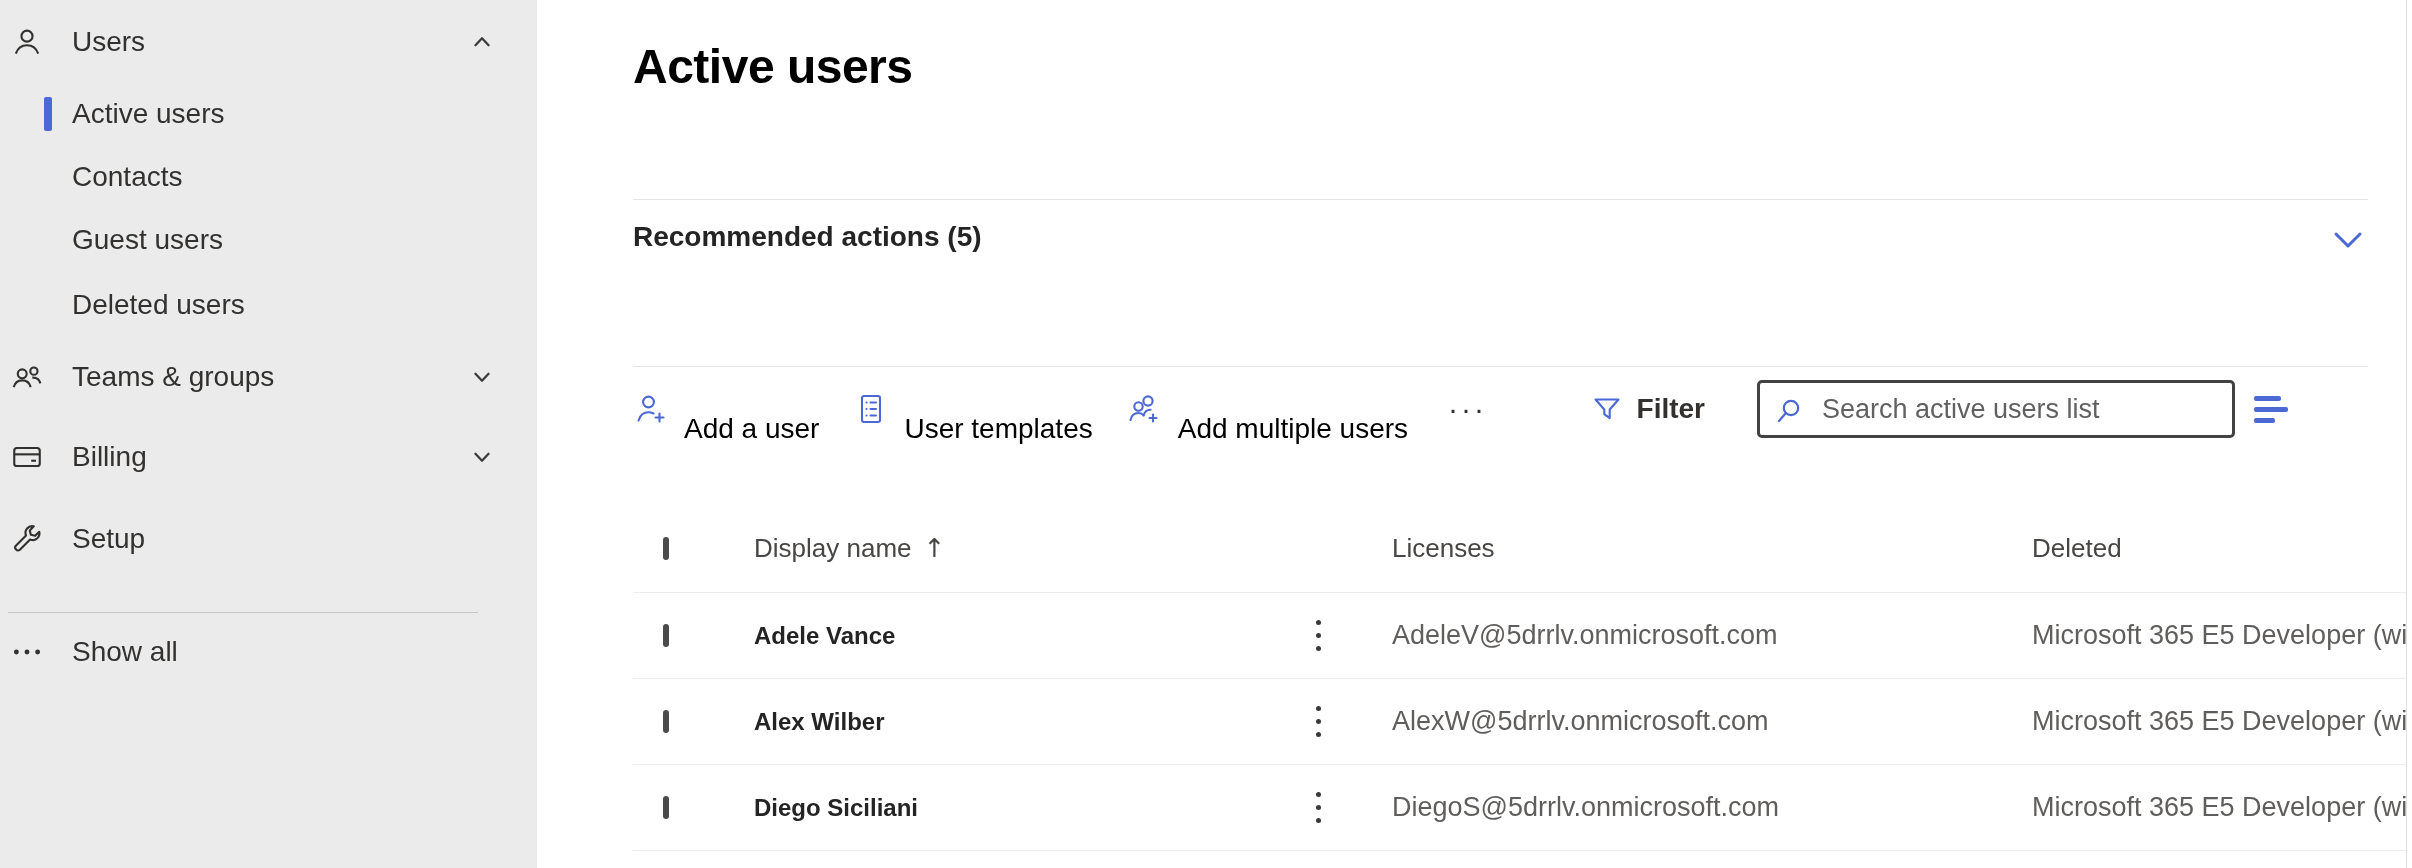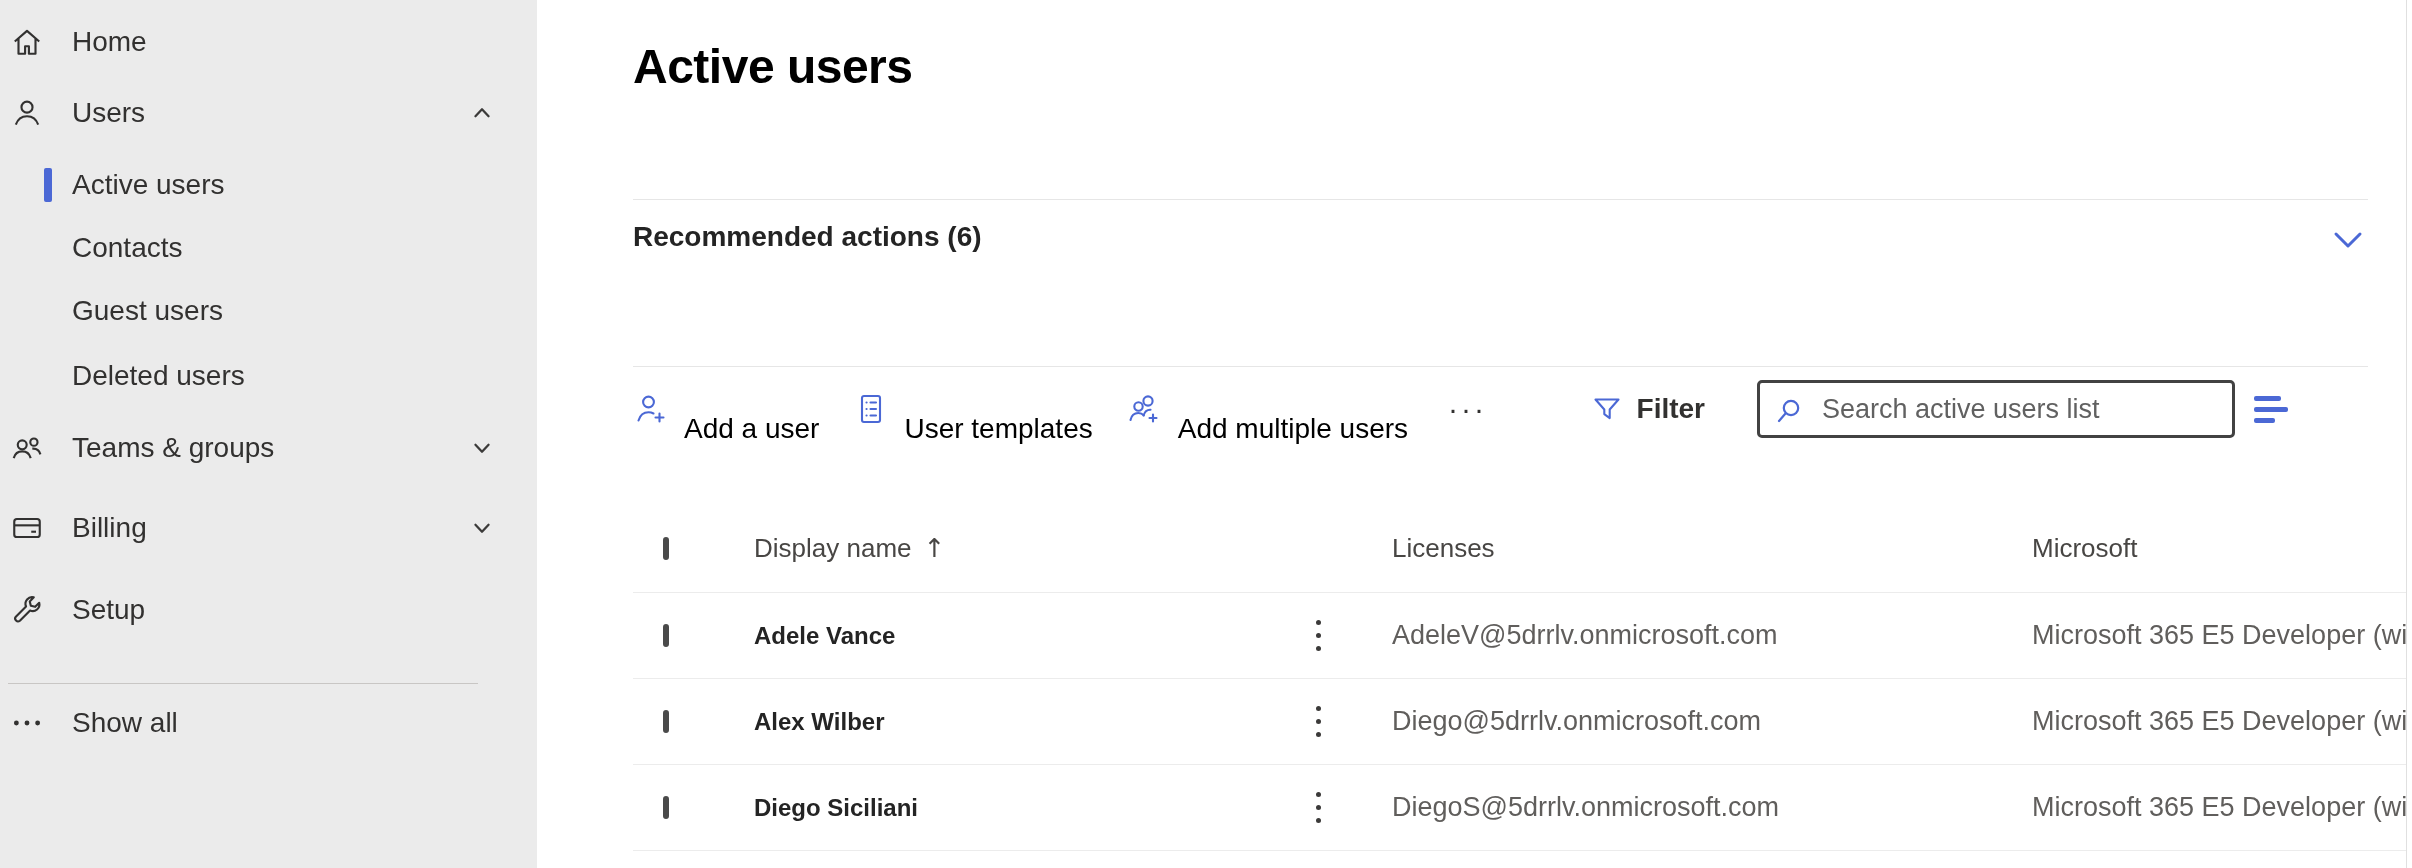--- a/index.html
+++ b/index.html
@@ -66,28 +66,20 @@
   .kebab i { width:5px; height:5px; border-radius:50%; background:#3b3a39; }
   .uname, .lic { font-size:27px; color:#605e5c; white-space:nowrap; overflow:hidden; }
 
   svg { display:block; }
 </style>
 </head>
 <body>
 
 <nav class="sidebar">
 
-  <div class="nav-item mt13">
-    <span class="nicon">
-      <svg viewBox="0 0 32 32" fill="none" stroke="currentColor" stroke-width="2" stroke-linejoin="round">
-          <path d="M4.5 15.5 16 5.5l11.5 10M8 12.8V27h6.2v-7h3.6v7H24V12.8"></path>
-        </svg>
-    </span>
-    <span class="nlabel">Home</span>
-  </div>
 
   <div class="nav-item mt13">
     <span class="nicon">
       <svg viewBox="0 0 32 32" fill="none" stroke="currentColor" stroke-width="2">
           <circle cx="16" cy="10.5" r="5.2"></circle>
           <path d="M5.5 27c1.8-5.5 5.7-8 10.5-8s8.7 2.5 10.5 8"></path>
         </svg>
     </span>
     <span class="nlabel">Users</span>
     <span class="nav-chevron">
@@ -171,21 +163,21 @@
 </nav>
 
 <main class="main">
   <div class="right-rail"></div>
 
   <h1 class="page-title">Active users</h1>
 
   <div class="section-divider d1"></div>
 
   <section class="recommended">
-    <span class="rec-label">Recommended actions (6)</span>
+    <span class="rec-label">Recommended actions (5)</span>
     <span class="rec-chevron" style="color:#4b68d5;">
       <svg viewBox="0 0 40 40" fill="none" stroke="currentColor" stroke-width="3" stroke-linecap="round" stroke-linejoin="round">
           <path d="M8 14l12 12 12-12"></path>
         </svg>
     </span>
   </section>
 
   <div class="section-divider"></div>
 
   <div class="toolbar">
@@ -258,21 +250,21 @@
 
   <div class="table-area">
 
     <div class="trow thead">
       <div><span class="checkbox"></span></div>
       <div class="hcell">
         <span>Display name</span><span class="sort-arrow">↑</span>
       </div>
       <div></div>
       <div class="hcell">Licenses</div>
-      <div class="hcell">Microsoft</div>
+      <div class="hcell">Deleted</div>
     </div>
     <div class="tsep"></div>
 
     <div class="trow drow">
       <div><span class="checkbox"></span></div>
       <div class="dname">Adele Vance</div>
       <div class="kebab">
           <i></i>
           <i></i>
           <i></i>
@@ -282,21 +274,21 @@
     </div>
 
     <div class="trow drow">
       <div><span class="checkbox"></span></div>
       <div class="dname">Alex Wilber</div>
       <div class="kebab">
           <i></i>
           <i></i>
           <i></i>
         </div>
-      <div class="uname">Diego@5drrlv.onmicrosoft.com</div>
+      <div class="uname">AlexW@5drrlv.onmicrosoft.com</div>
       <div class="lic">Microsoft 365 E5 Developer (withou</div>
     </div>
 
     <div class="trow drow">
       <div><span class="checkbox"></span></div>
       <div class="dname">Diego Siciliani</div>
       <div class="kebab">
           <i></i>
           <i></i>
           <i></i>

